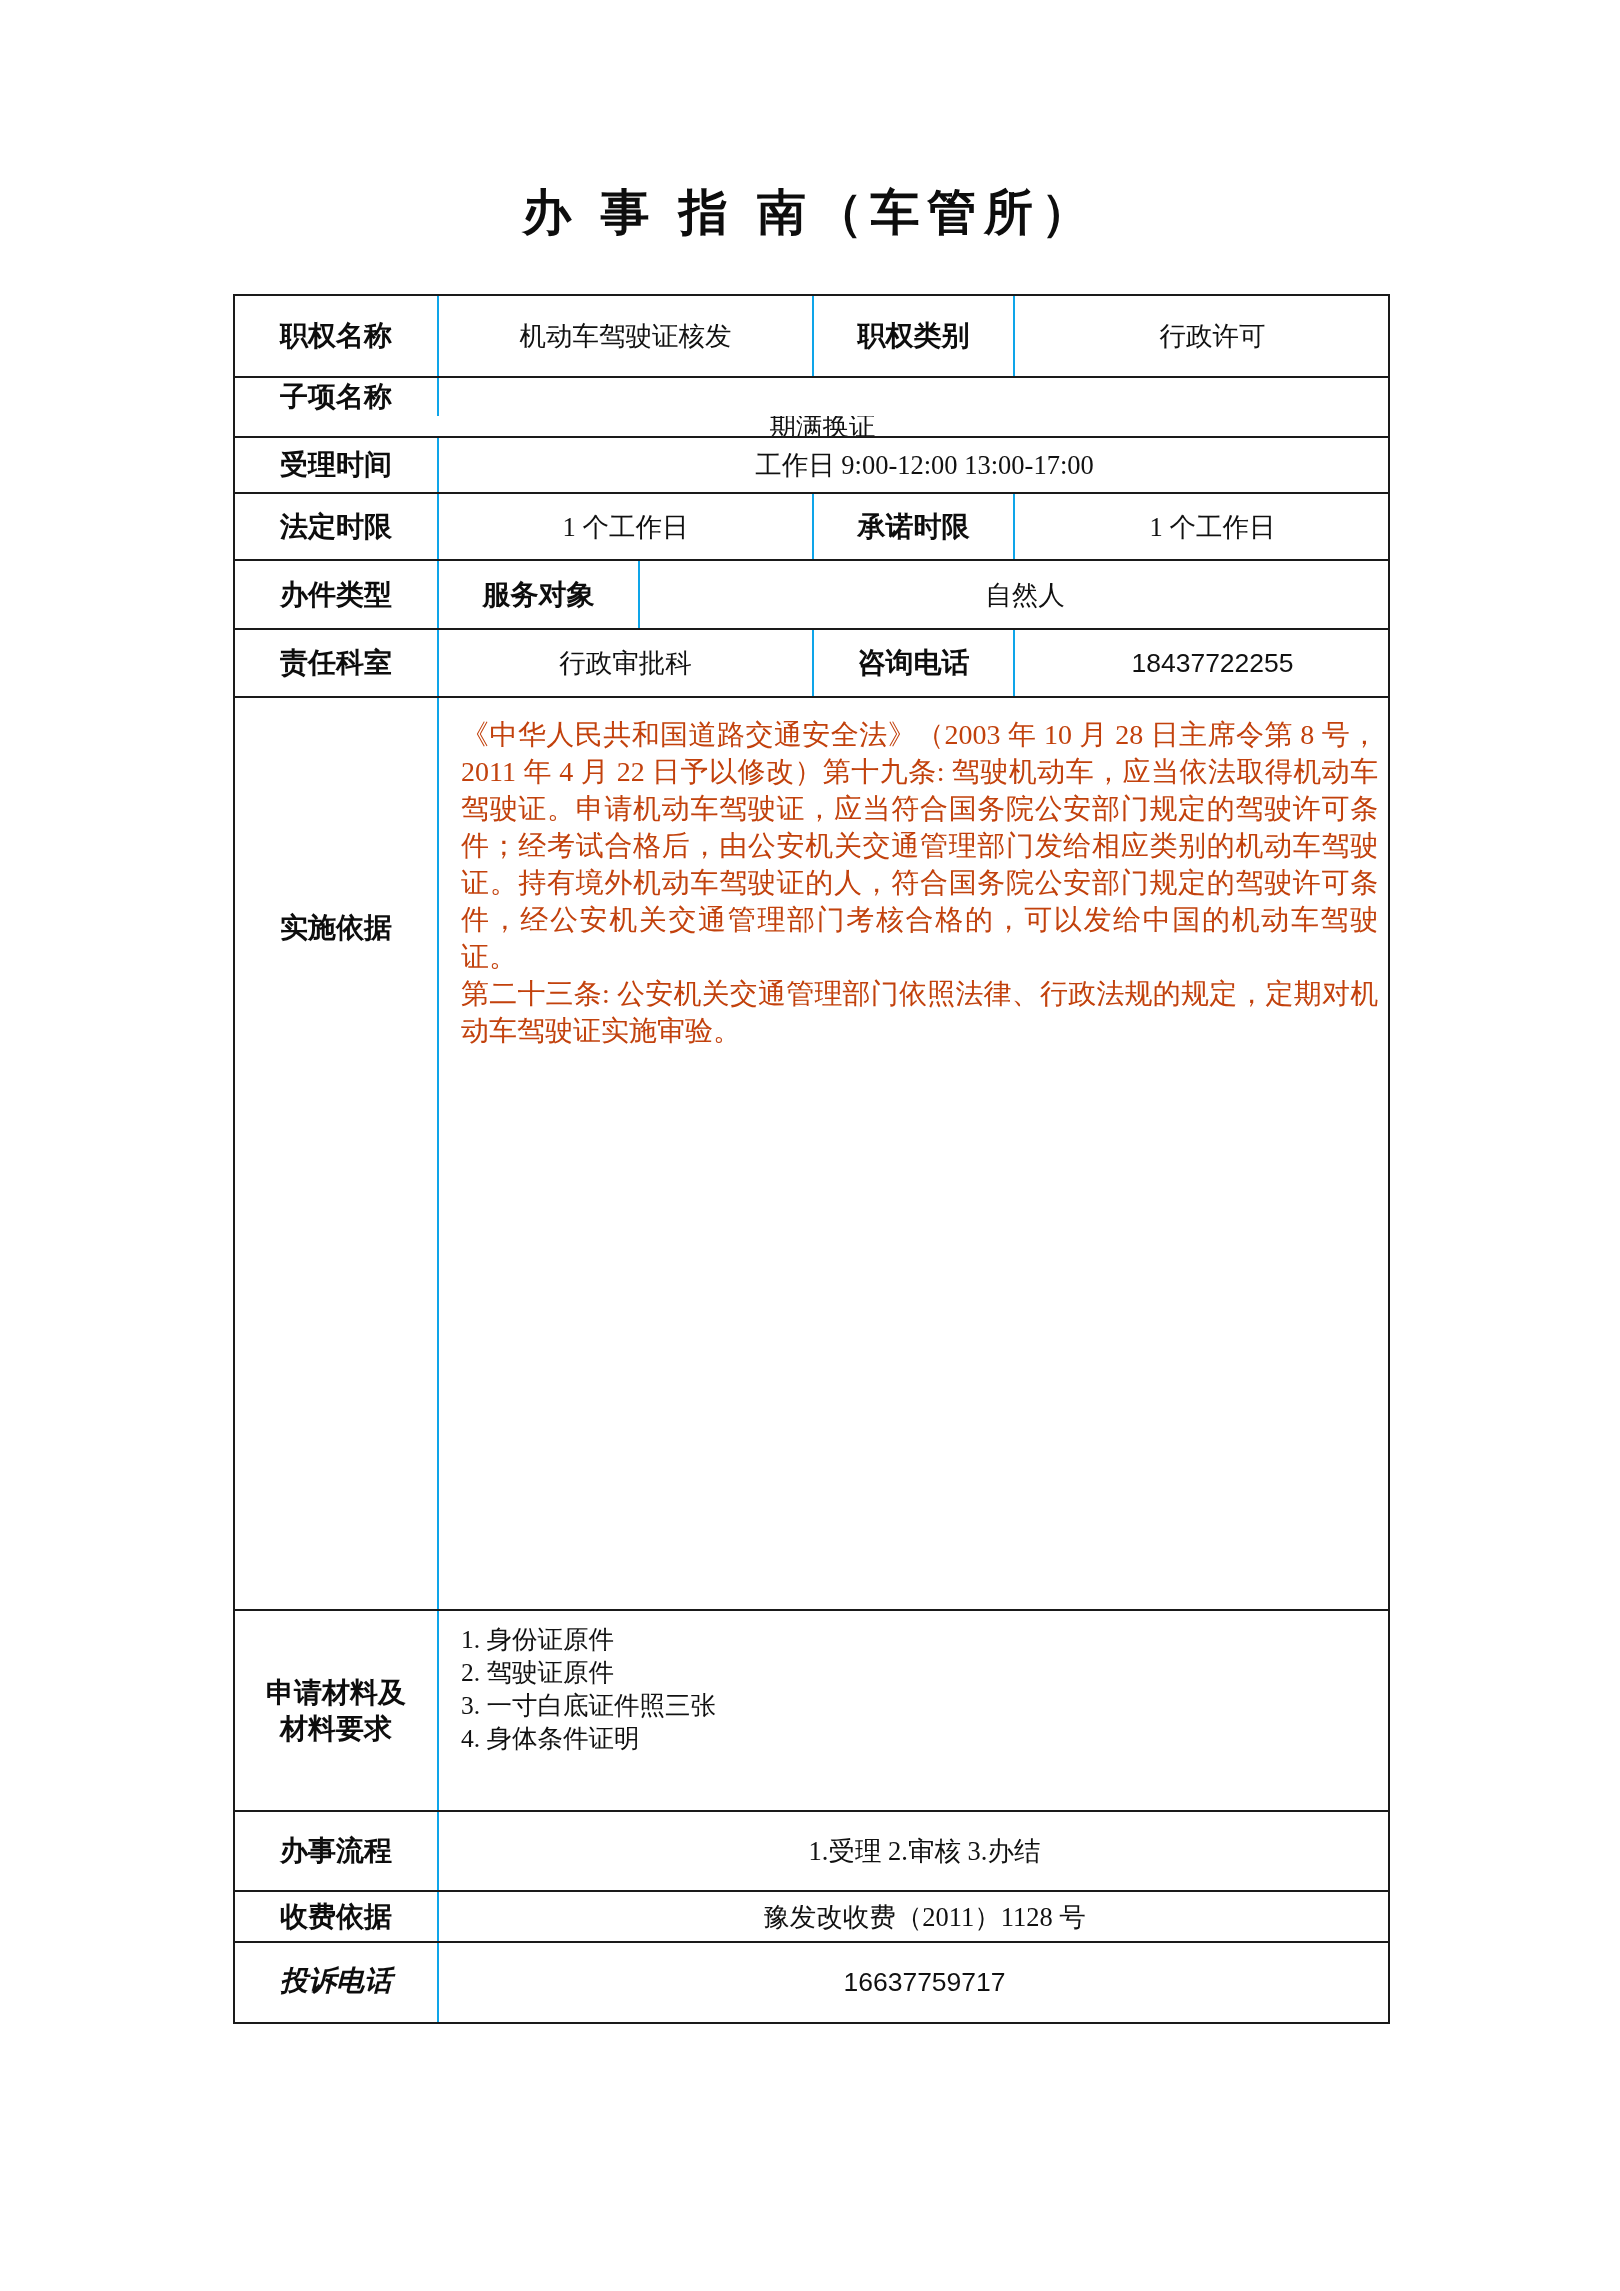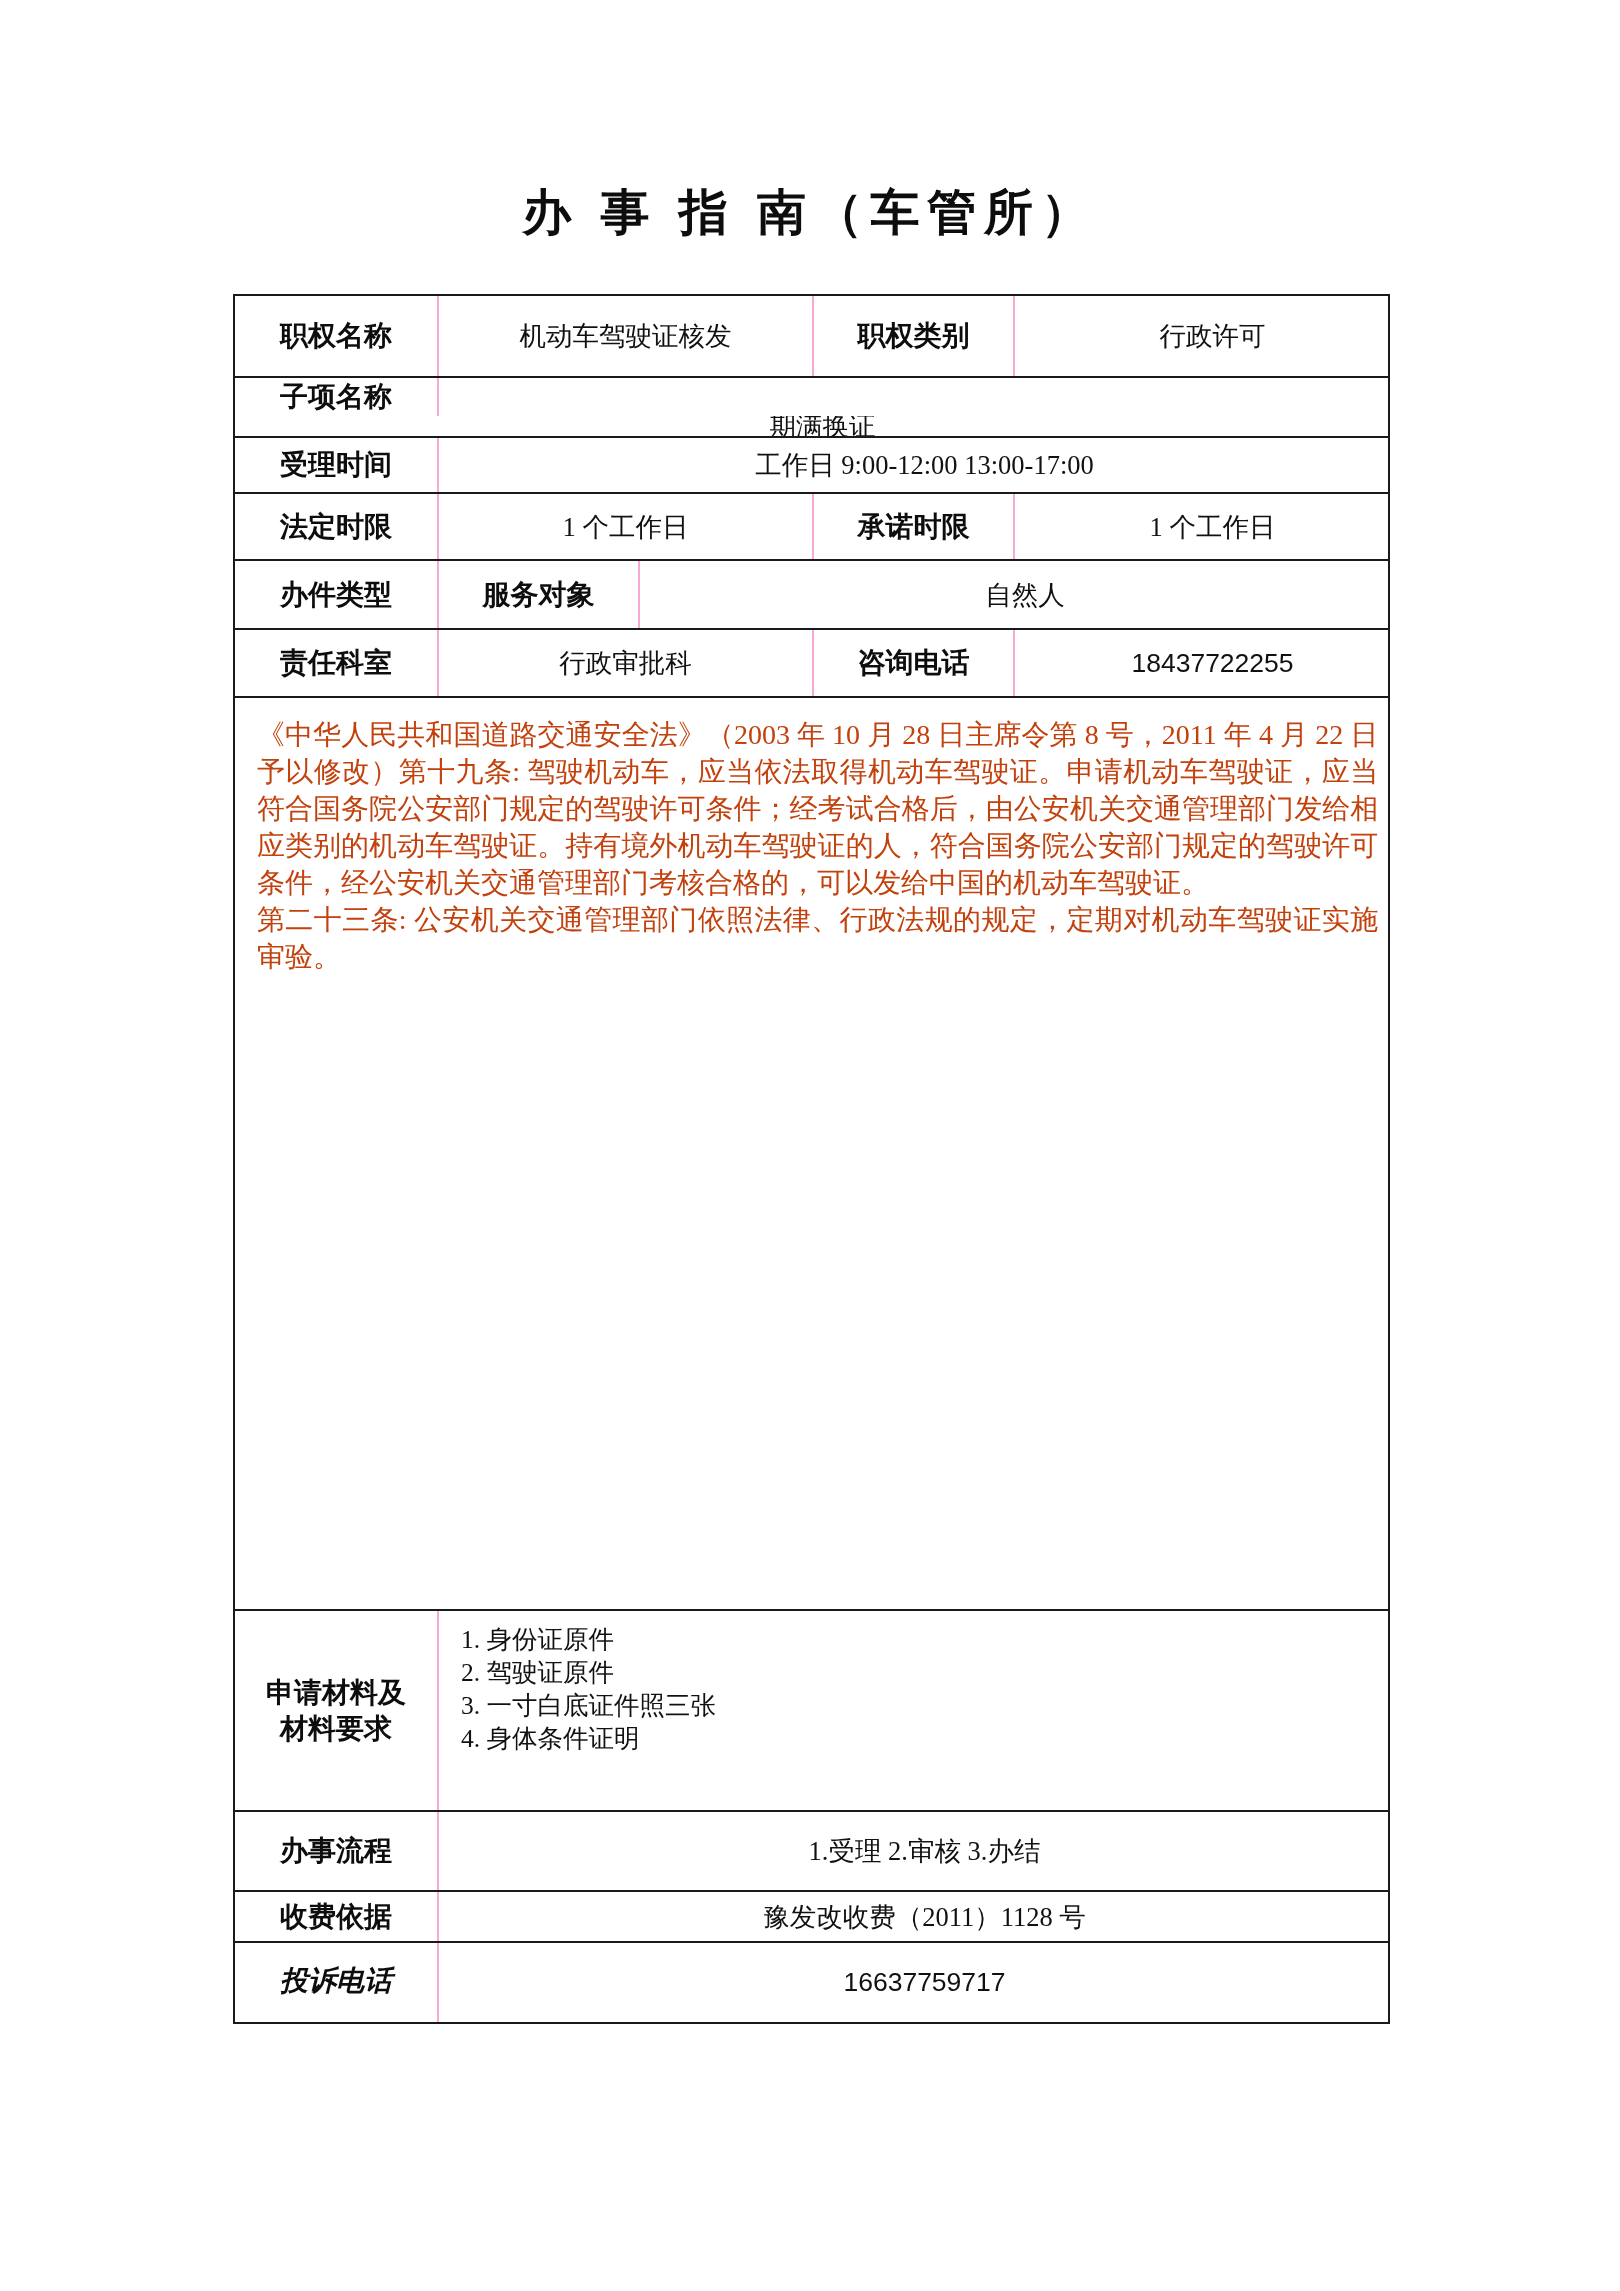--- a/index.html
+++ b/index.html
@@ -30,21 +30,21 @@
     top: 294px;
     left: 233px;
     width: 1153px;
     border: 2.9px solid #1a1a1a;
     background: #ffffff;
   }
   .row { display: flex; border-bottom: 2px solid #1a1a1a; box-sizing: border-box; }
   .row:last-child { border-bottom: none; }
   .cell {
     box-sizing: border-box;
-    border-right: 2px solid #f9a8d4;
+    border-right: 2px solid #0ea5e9;
     display: flex;
     align-items: center;
     justify-content: center;
     text-align: center;
     overflow: hidden;
   }
   .cell:last-child { border-right: none; padding-left: 22px; }
   .c1 { width: 204px; flex: none; }
   .c2 { width: 375px; flex: none; }
   .c3 { width: 201px; flex: none; }
@@ -139,20 +139,21 @@
     </div>
 
     <div class="row h-r7">
       <div class="cell c1 lbl">责任科室</div>
       <div class="cell c2 val">行政审批科</div>
       <div class="cell c3 lbl">咨询电话</div>
       <div class="cell c4 num">18437722255</div>
     </div>
 
     <div class="row h-r8">
+      <div class="cell c1 lbl basis-label">实施依据</div>
       <div class="cell cspan basis-text">
         <p>《中华人民共和国道路交通安全法》（2003 年 10 月 28 日主席令第 8 号，2011 年 4 月 22 日予以修改）第十九条: 驾驶机动车，应当依法取得机动车驾驶证。申请机动车驾驶证，应当符合国务院公安部门规定的驾驶许可条件；经考试合格后，由公安机关交通管理部门发给相应类别的机动车驾驶证。持有境外机动车驾驶证的人，符合国务院公安部门规定的驾驶许可条件，经公安机关交通管理部门考核合格的，可以发给中国的机动车驾驶证。</p>
         <p>第二十三条: 公安机关交通管理部门依照法律、行政法规的规定，定期对机动车驾驶证实施审验。</p>
       </div>
     </div>
 
     <div class="row h-r9">
       <div class="cell c1 lbl materials-label">
         <span>申请材料及</span>
         <span>材料要求</span>

